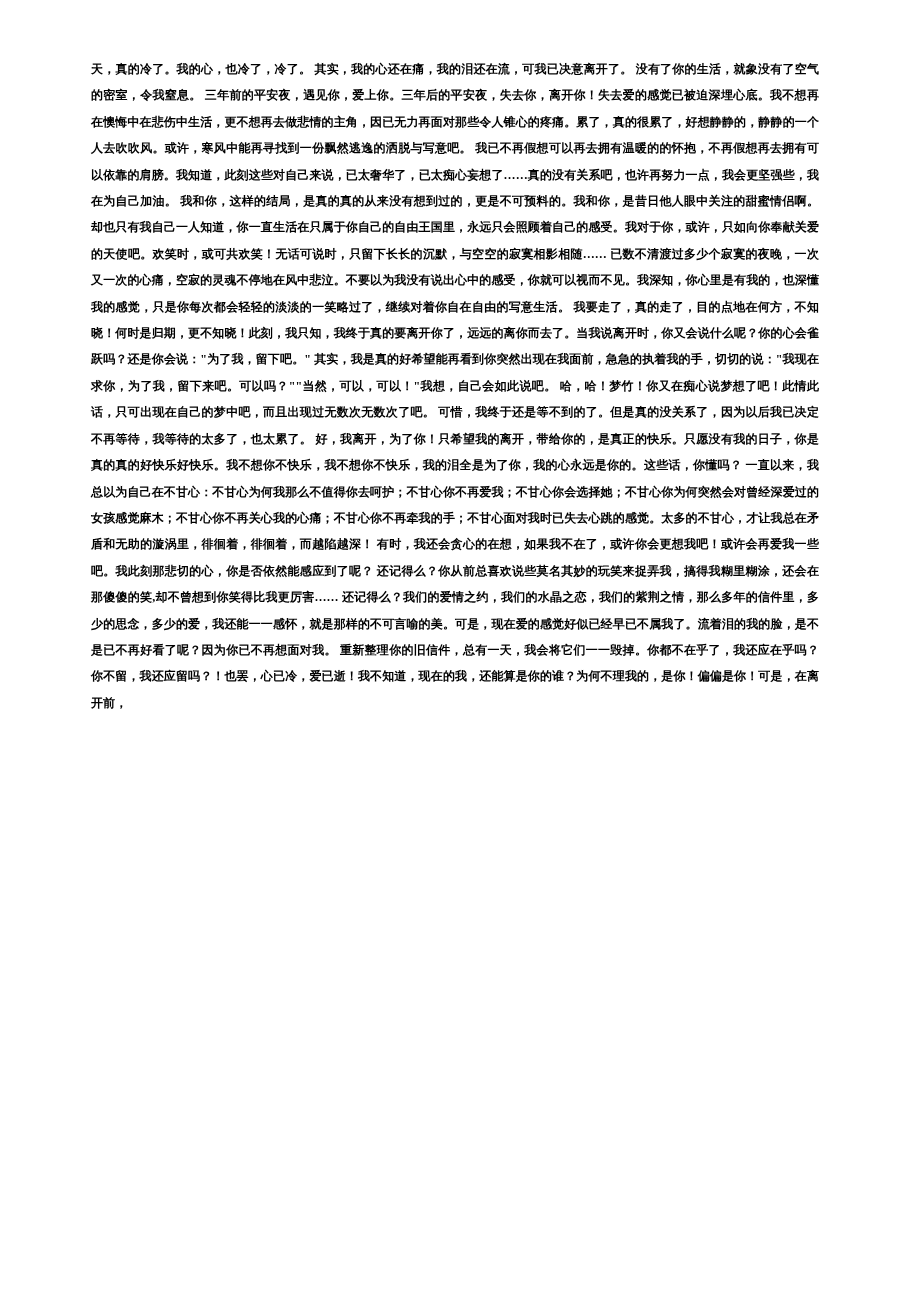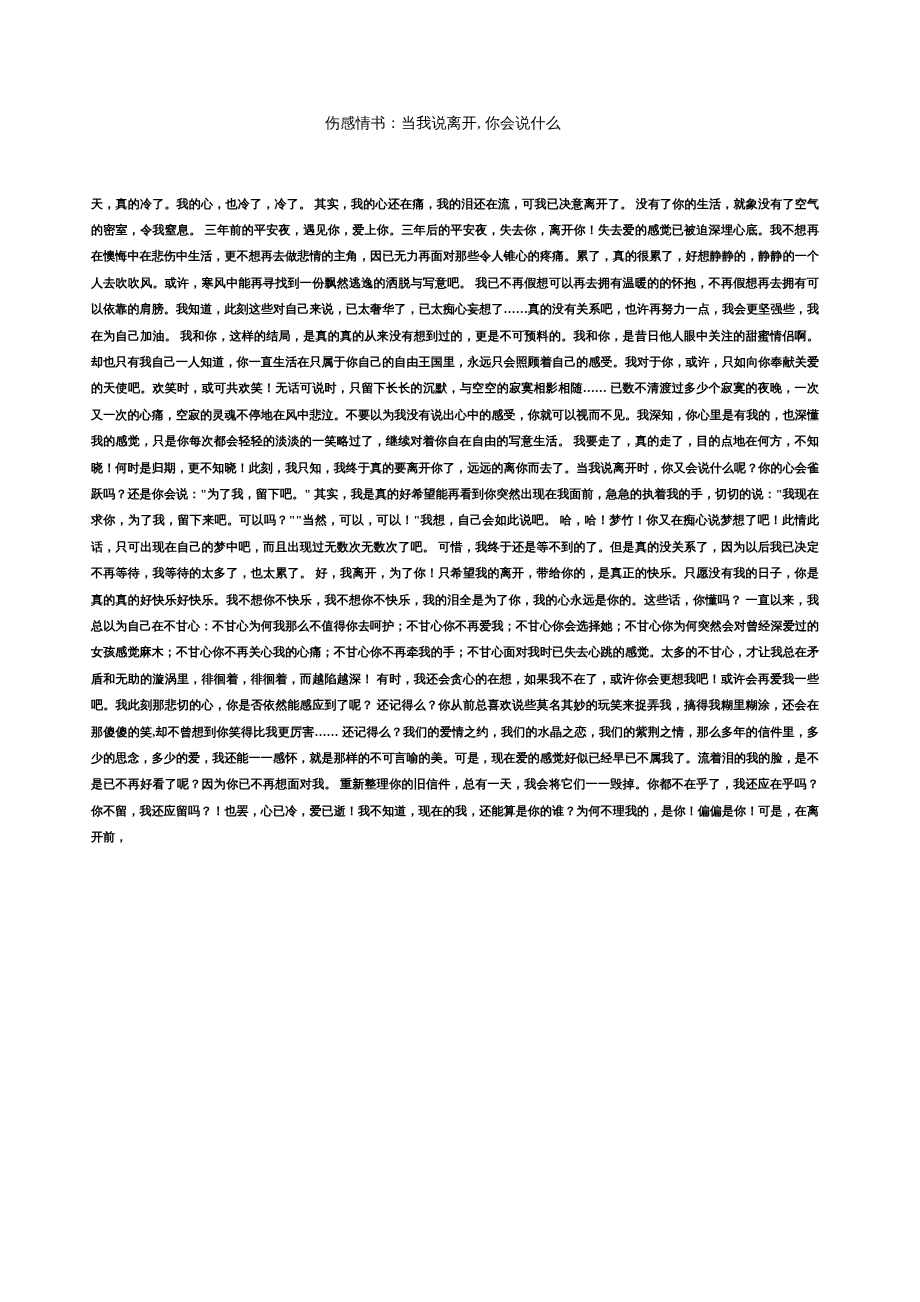--- a/index.html
+++ b/index.html
@@ -49,16 +49,15 @@
     letter-spacing: 0.1px;
     white-space: normal;
     font-weight: bold;
   }
 </style>
 </head>
 <body>
 
 <div class="page">
   <div class="page-inner">
-    <h1 class="doc-title">伤感情书：当我说离开, 你会说什么</h1>
     <p class="doc-body"> 天，真的冷了。我的心，也冷了，冷了。 其实，我的心还在痛，我的泪还在流，可我已决意离开了。 没有了你的生活，就象没有了空气的密室，令我窒息。 三年前的平安夜，遇见你，爱上你。三年后的平安夜，失去你，离开你！失去爱的感觉已被迫深埋心底。我不想再在懊悔中在悲伤中生活，更不想再去做悲情的主角，因已无力再面对那些令人锥心的疼痛。累了，真的很累了，好想静静的，静静的一个人去吹吹风。或许，寒风中能再寻找到一份飘然逃逸的洒脱与写意吧。 我已不再假想可以再去拥有温暖的的怀抱，不再假想再去拥有可以依靠的肩膀。我知道，此刻这些对自己来说，已太奢华了，已太痴心妄想了……真的没有关系吧，也许再努力一点，我会更坚强些，我在为自己加油。 我和你，这样的结局，是真的真的从来没有想到过的，更是不可预料的。我和你，是昔日他人眼中关注的甜蜜情侣啊。却也只有我自己一人知道，你一直生活在只属于你自己的自由王国里，永远只会照顾着自己的感受。我对于你，或许，只如向你奉献关爱的天使吧。欢笑时，或可共欢笑！无话可说时，只留下长长的沉默，与空空的寂寞相影相随…… 已数不清渡过多少个寂寞的夜晚，一次又一次的心痛，空寂的灵魂不停地在风中悲泣。不要以为我没有说出心中的感受，你就可以视而不见。我深知，你心里是有我的，也深懂我的感觉，只是你每次都会轻轻的淡淡的一笑略过了，继续对着你自在自由的写意生活。 我要走了，真的走了，目的点地在何方，不知晓！何时是归期，更不知晓！此刻，我只知，我终于真的要离开你了，远远的离你而去了。当我说离开时，你又会说什么呢？你的心会雀跃吗？还是你会说："为了我，留下吧。" 其实，我是真的好希望能再看到你突然出现在我面前，急急的执着我的手，切切的说："我现在求你，为了我，留下来吧。可以吗？""当然，可以，可以！"我想，自己会如此说吧。 哈，哈！梦竹！你又在痴心说梦想了吧！此情此话，只可出现在自己的梦中吧，而且出现过无数次无数次了吧。 可惜，我终于还是等不到的了。但是真的没关系了，因为以后我已决定不再等待，我等待的太多了，也太累了。 好，我离开，为了你！只希望我的离开，带给你的，是真正的快乐。只愿没有我的日子，你是真的真的好快乐好快乐。我不想你不快乐，我不想你不快乐，我的泪全是为了你，我的心永远是你的。这些话，你懂吗？ 一直以来，我总以为自己在不甘心：不甘心为何我那么不值得你去呵护；不甘心你不再爱我；不甘心你会选择她；不甘心你为何突然会对曾经深爱过的女孩感觉麻木；不甘心你不再关心我的心痛；不甘心你不再牵我的手；不甘心面对我时已失去心跳的感觉。太多的不甘心，才让我总在矛盾和无助的漩涡里，徘徊着，徘徊着，而越陷越深！ 有时，我还会贪心的在想，如果我不在了，或许你会更想我吧！或许会再爱我一些吧。我此刻那悲切的心，你是否依然能感应到了呢？ 还记得么？你从前总喜欢说些莫名其妙的玩笑来捉弄我，搞得我糊里糊涂，还会在那傻傻的笑,却不曾想到你笑得比我更厉害…… 还记得么？我们的爱情之约，我们的水晶之恋，我们的紫荆之情，那么多年的信件里，多少的思念，多少的爱，我还能一一感怀，就是那样的不可言喻的美。可是，现在爱的感觉好似已经早已不属我了。流着泪的我的脸，是不是已不再好看了呢？因为你已不再想面对我。 重新整理你的旧信件，总有一天，我会将它们一一毁掉。你都不在乎了，我还应在乎吗？你不留，我还应留吗？！也罢，心已冷，爱已逝！我不知道，现在的我，还能算是你的谁？为何不理我的，是你！偏偏是你！可是，在离开前，</p>
   </div>
 </div>
 
 </body></html>

